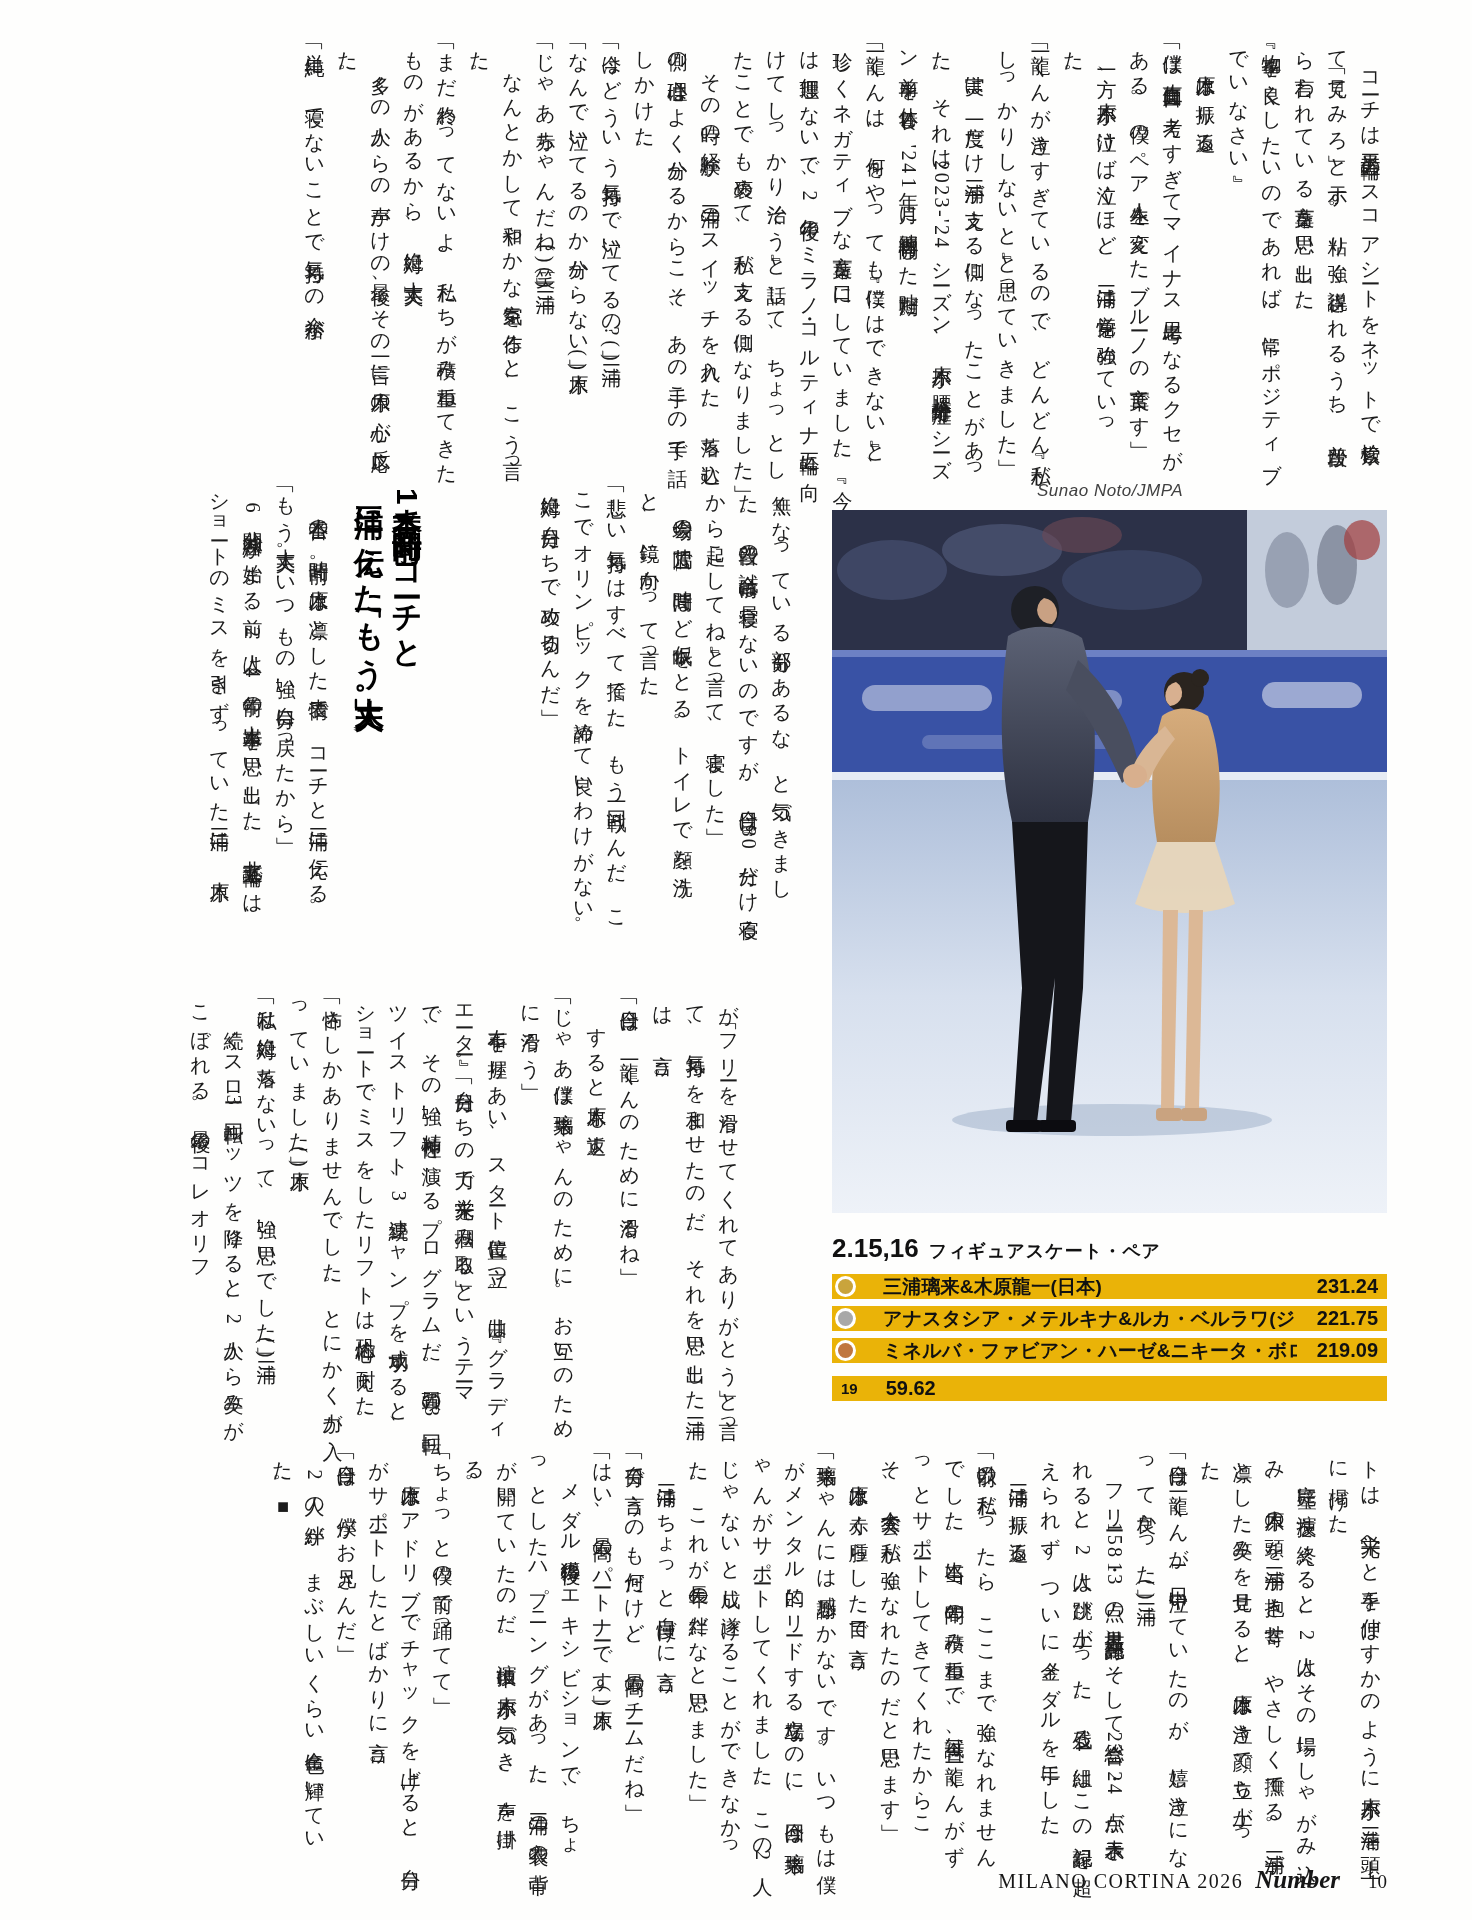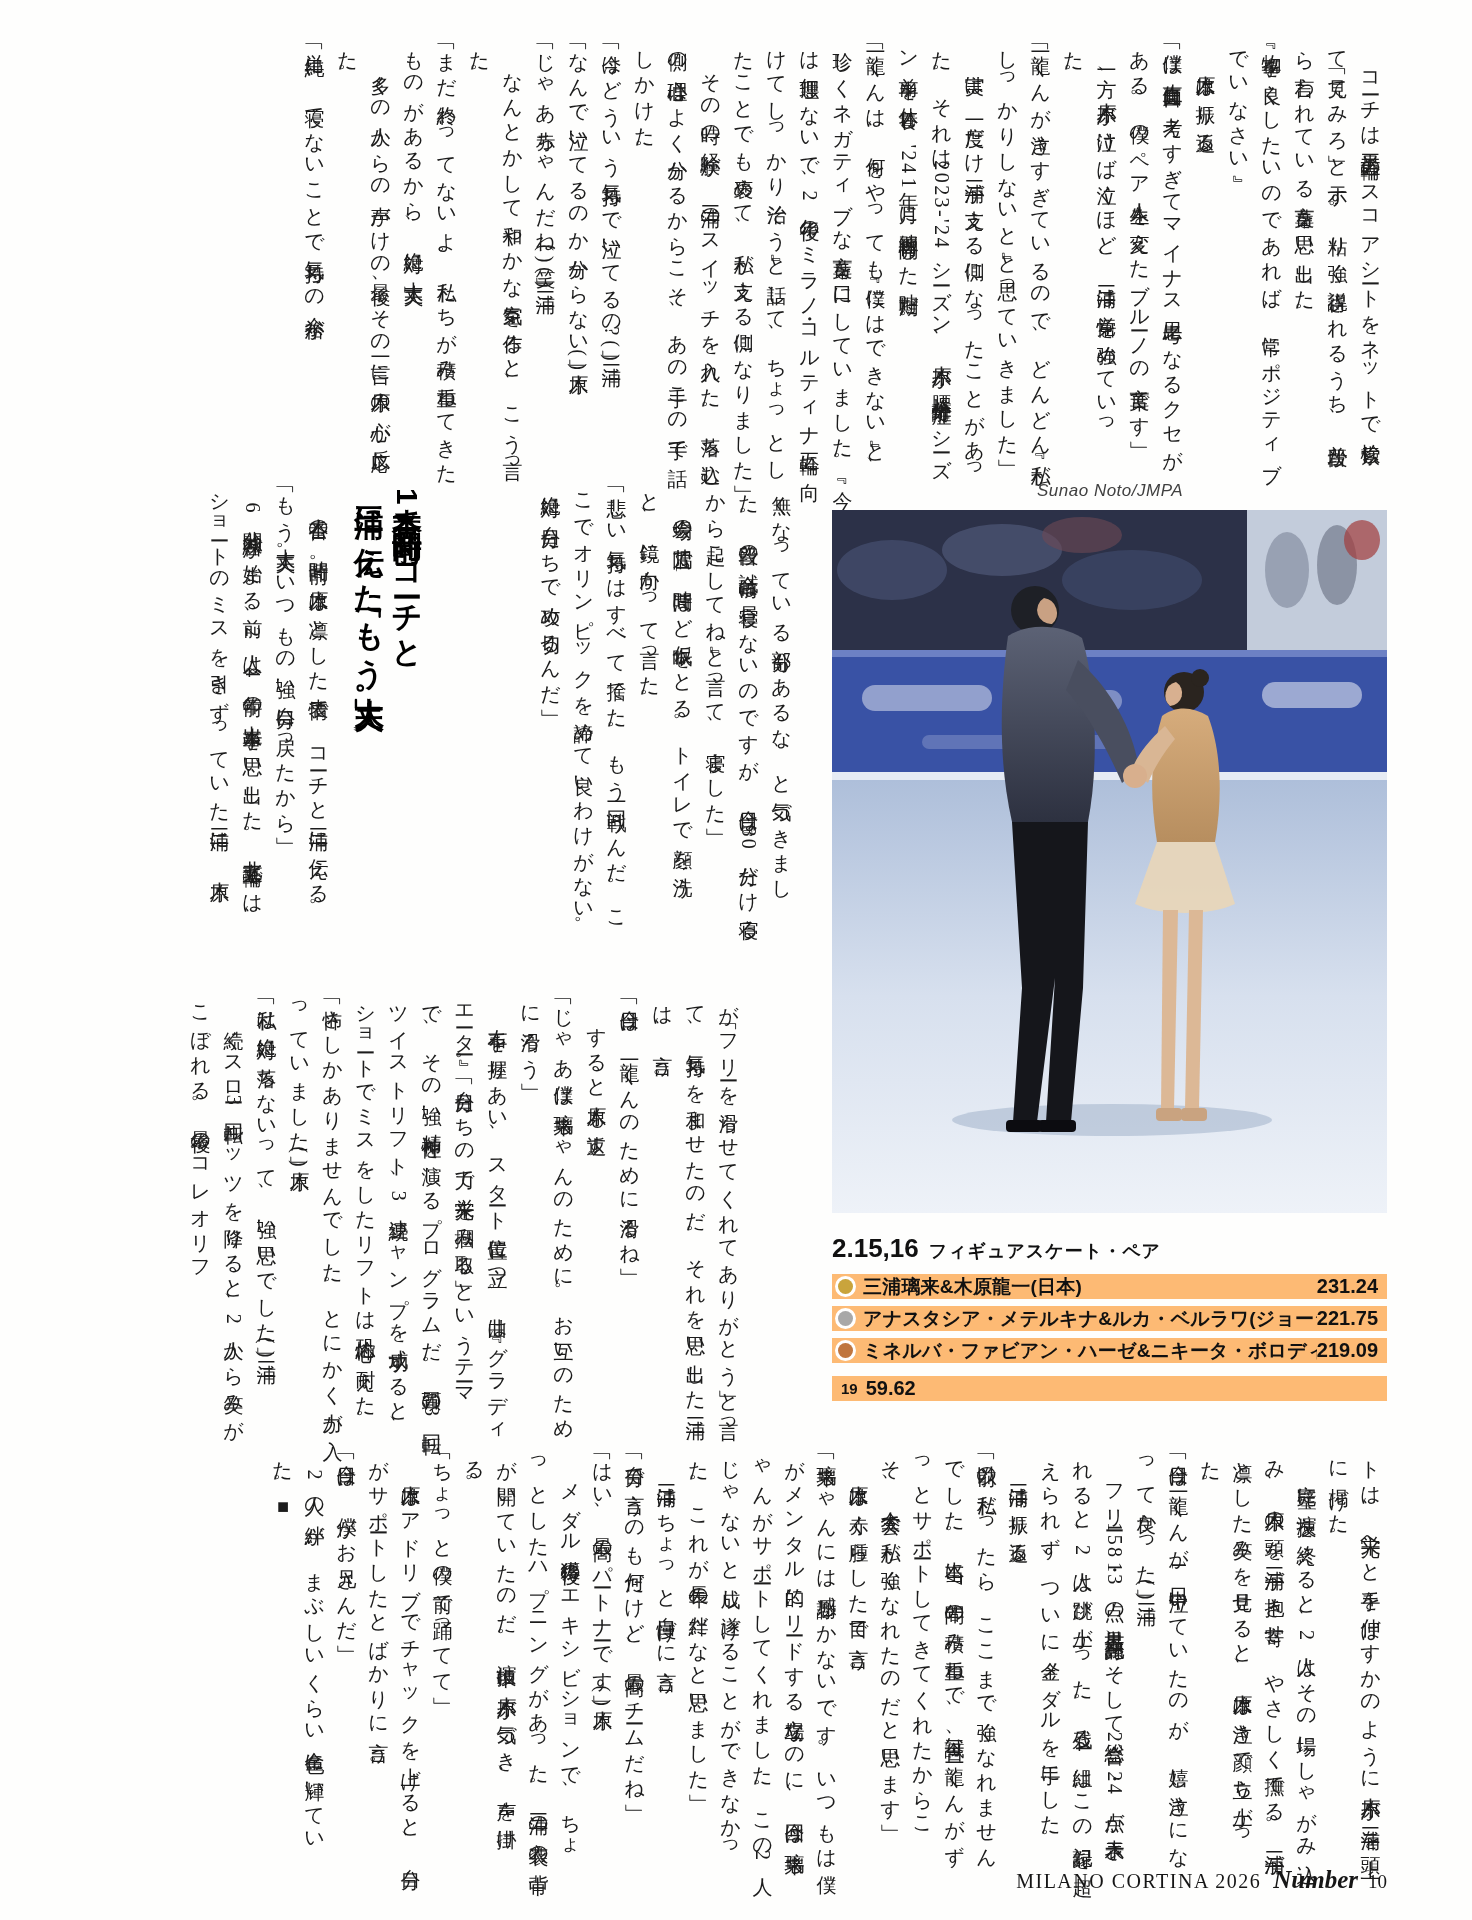--- a/index.html
+++ b/index.html
@@ -19,38 +19,38 @@
          background:#3952a5;overflow:hidden;}
   .credit{position:absolute;left:1037px;top:481px;width:350px;text-align:left;
           font-family:"Liberation Sans","DejaVu Sans",sans-serif;font-style:italic;
           font-size:17px;color:#404040;letter-spacing:.5px;}
   
   .results{position:absolute;left:832px;top:1233px;width:555px;
            font-family:"Liberation Sans","DejaVu Sans",sans-serif;color:#111;}
   .res-header{display:flex;align-items:baseline;margin-bottom:10px;}
   .res-date{font-weight:700;font-size:26px;letter-spacing:0;}
   .res-event{font-weight:700;font-size:18px;margin-left:10px;letter-spacing:1px;}
-  .res-row{display:flex;align-items:center;height:25px;background:#fdba74;
-           margin-bottom:7px;padding:0 9px 0 3px;}
+  .res-row{display:flex;align-items:center;height:25px;background:#eab308;
+           margin-bottom:7px;padding:0 9px 0 3px;gap:20px;}
   .res-row.gap{margin-top:13px;}
   .medal-ring{width:21px;height:21px;border-radius:50%;background:#fff;
               display:flex;align-items:center;justify-content:center;margin-right:7px;flex:0 0 auto;}
   .medal-dot{width:15px;height:15px;border-radius:50%;}
   .rank-num{font-weight:700;font-size:15px;margin:0 8px 0 6px;flex:0 0 auto;}
   .res-name{font-weight:700;font-size:19px;letter-spacing:.2px;flex:1 1 auto;
             white-space:nowrap;overflow:hidden;}
   .res-score{font-weight:700;font-size:20px;flex:0 0 auto;text-align:center;}
   
   .footer{position:absolute;left:887px;top:1866px;width:500px;text-align:right;
           color:#161616;}
   .footer .event-name{font-family:Liberation Serif, serif;
           font-size:20px;letter-spacing:1.5px;}
   .footer .mag{font-family:"Liberation Serif","DejaVu Serif",serif;font-weight:700;
           font-style:italic;font-size:25px;margin-left:8px;}
-  .footer .pageno{font-family:"Liberation Serif","DejaVu Serif",serif;font-size:19px;margin-left:6px;}
+  .footer .pageno{font-family:"Liberation Serif","DejaVu Serif",serif;font-size:19px;margin-left:24px;}
 </style>
 </head>
 <body>
 
 <div class="page">
 
   <div id="tier1" class="vtext" style="left:85px;top:37px;width:1302px;height:442px;">
       <p>　コーチは平昌五輪のスコアシートをネットで検索して「見てみろ」と示す。粘り強く説得されるうち、普段から言われている言葉を思い出した。</p>
       <p>『物事を良くしたいのであれば、常にポジティブでいなさい』</p>
       <p>　木原は振り返る。</p>

